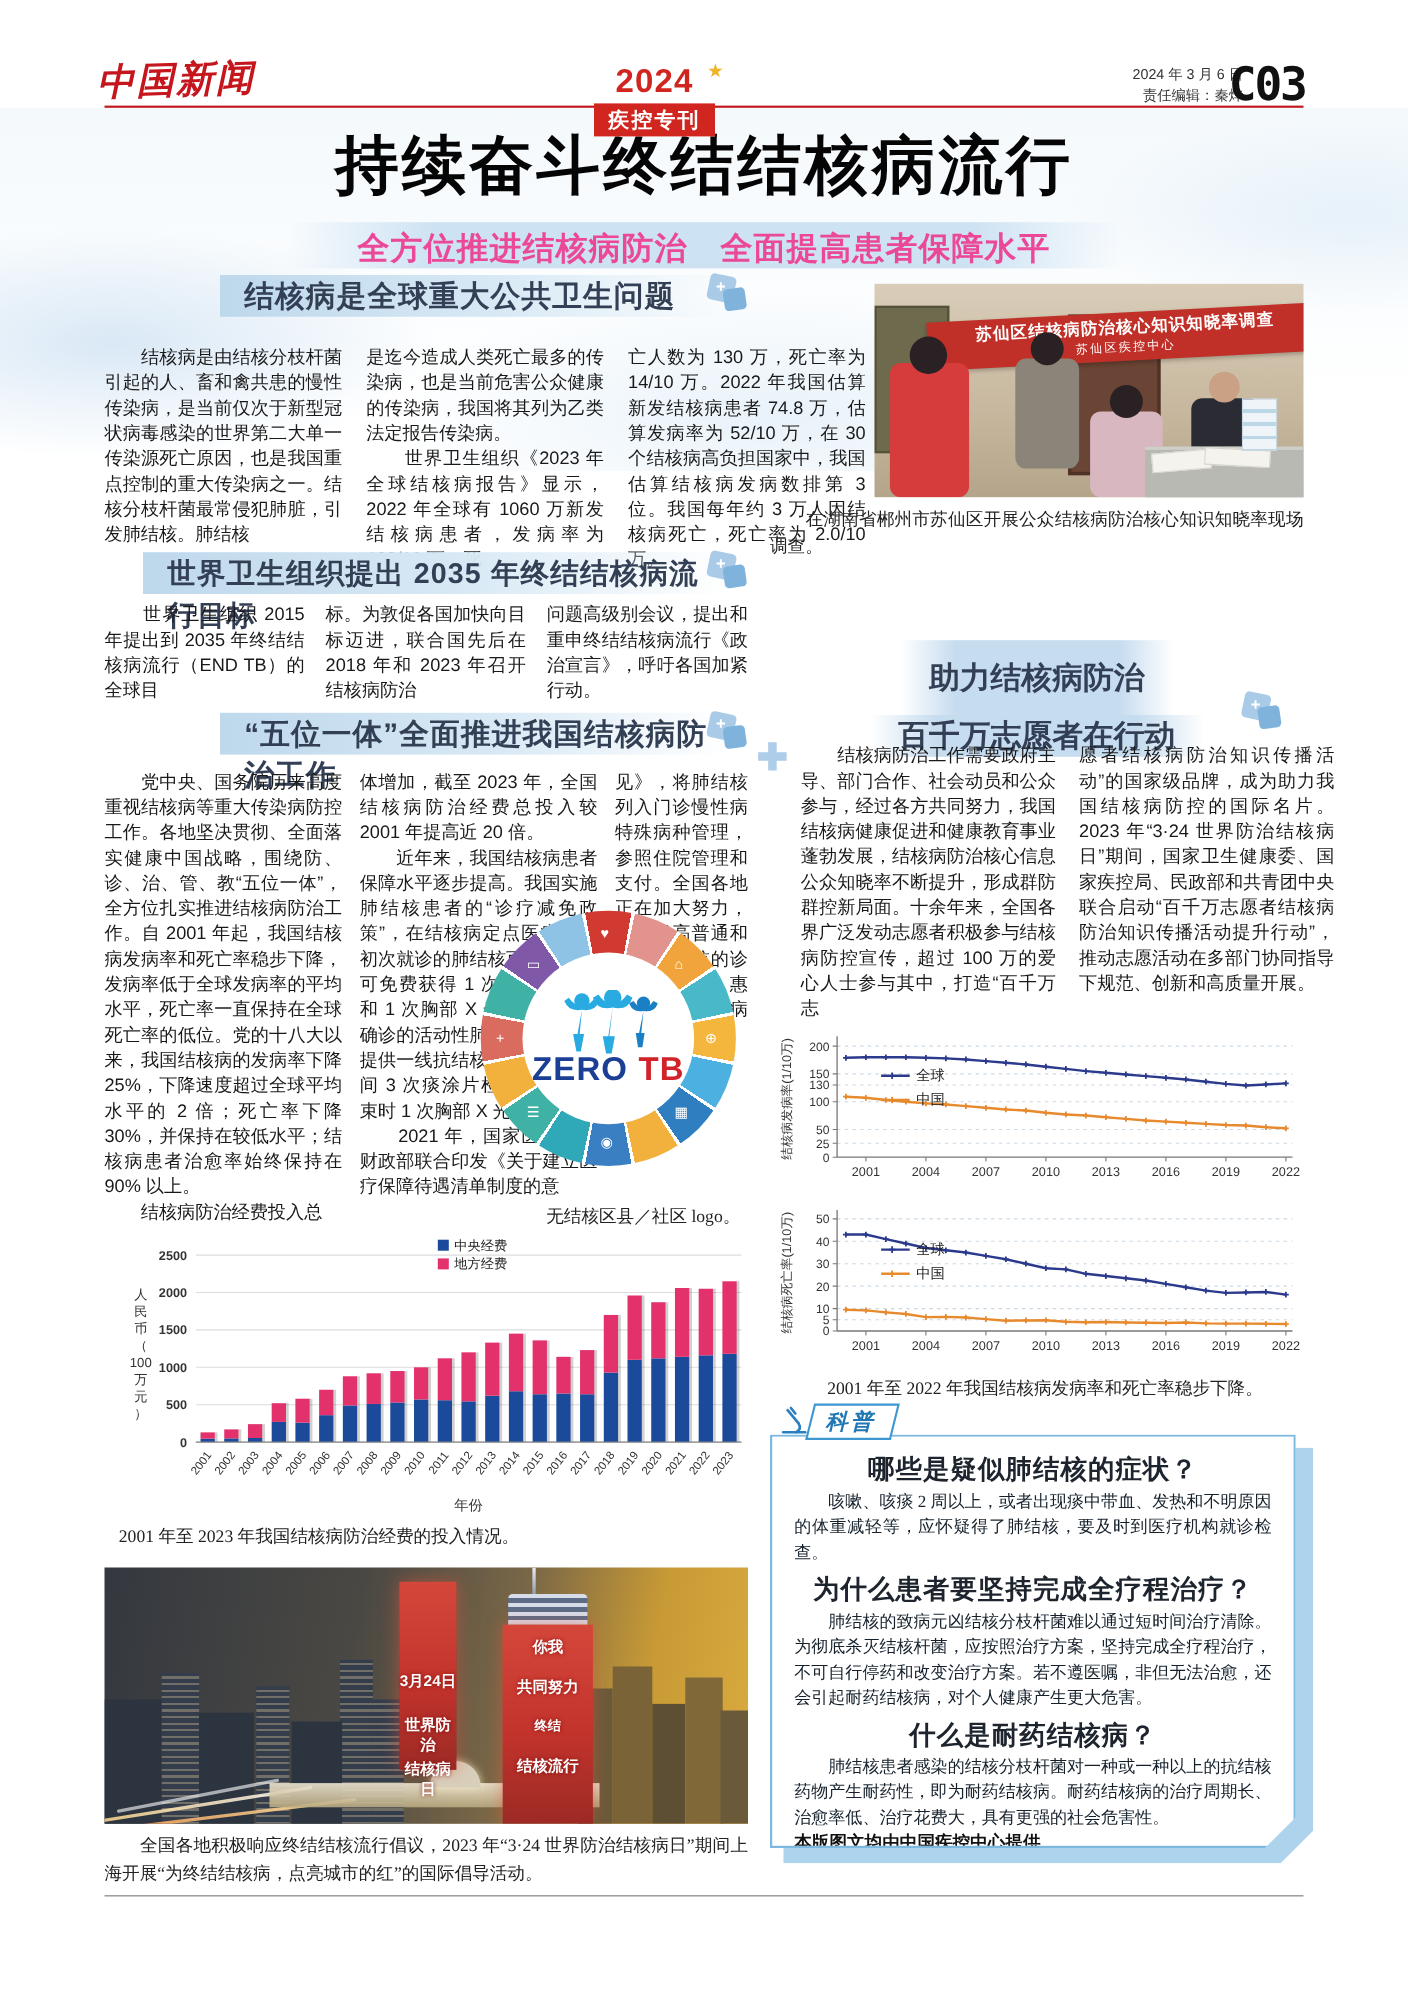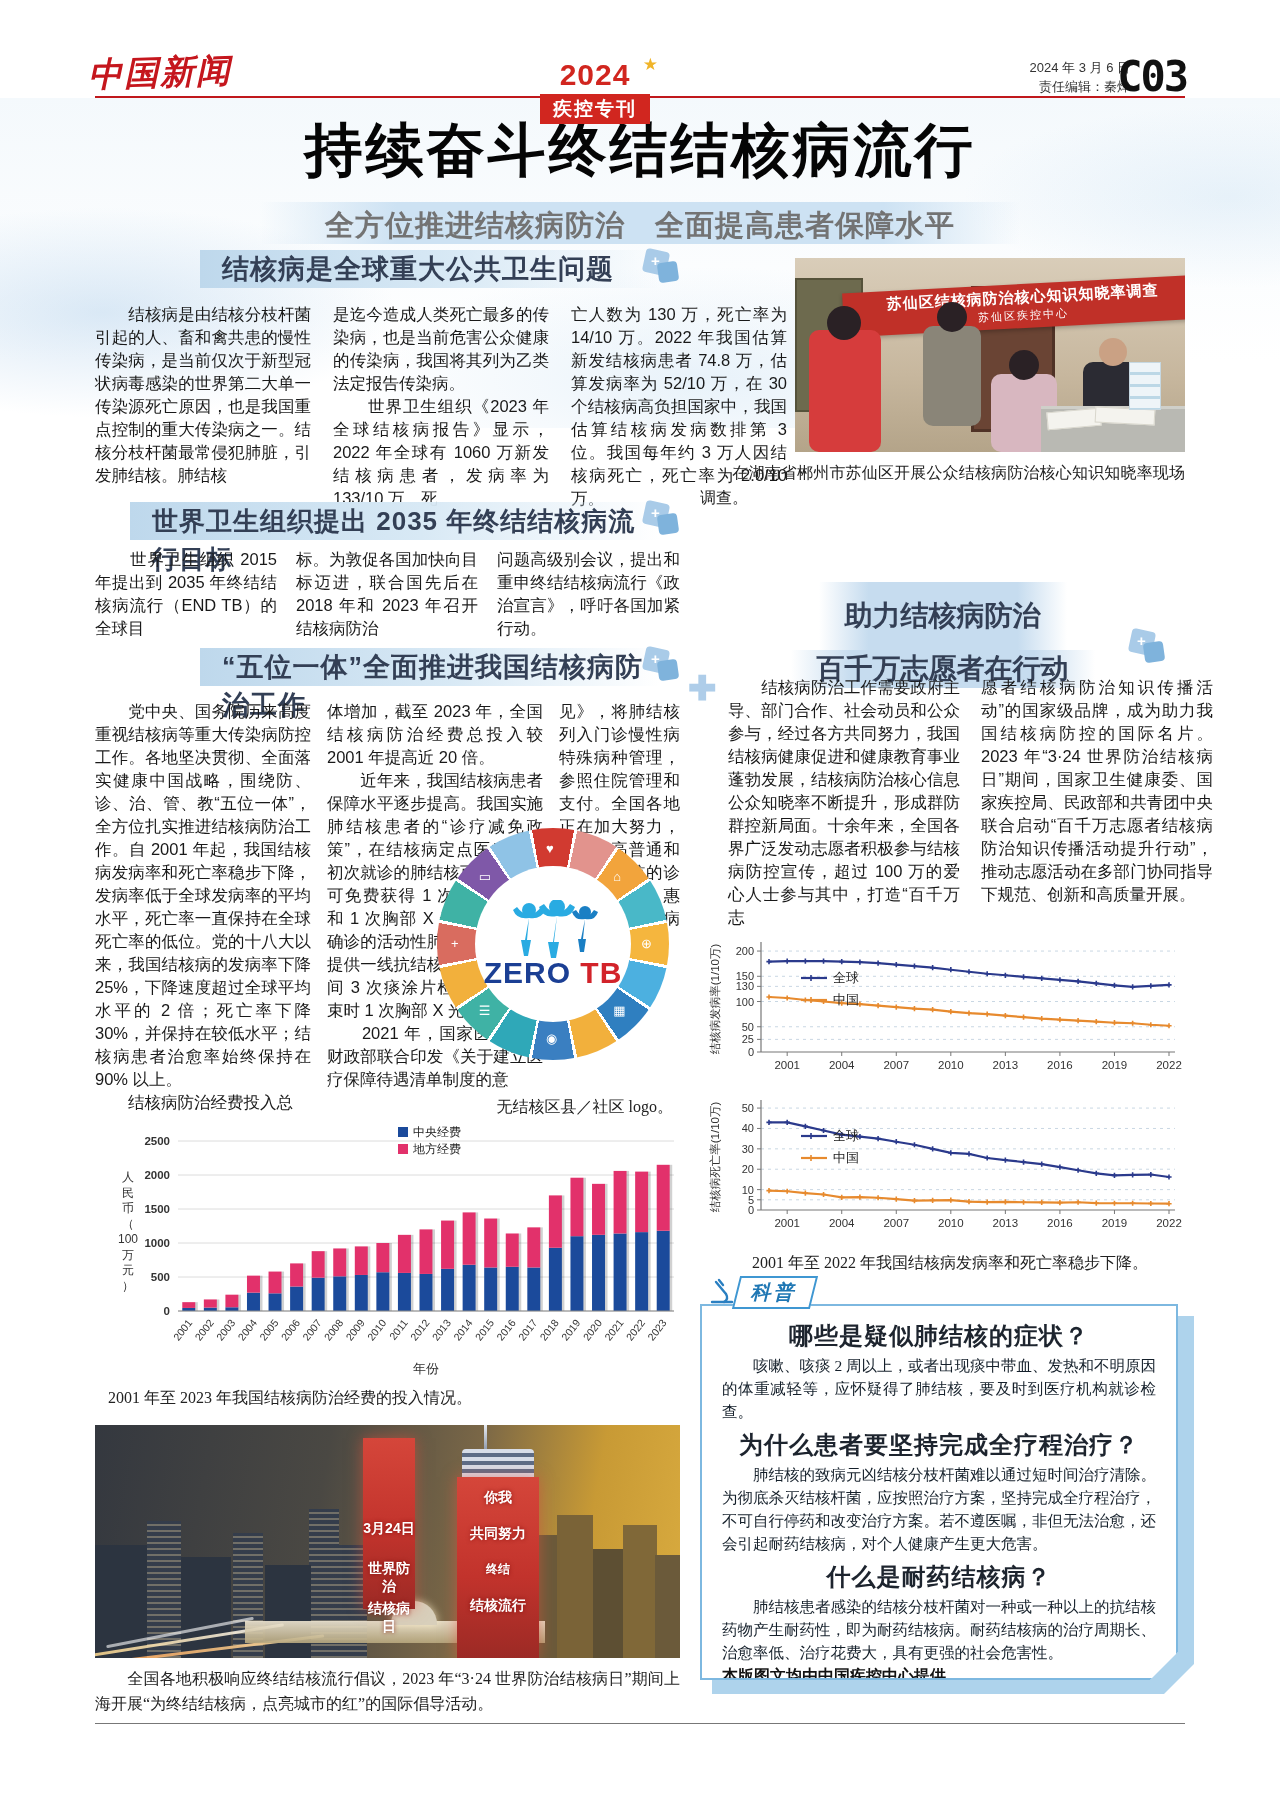--- a/index.html
+++ b/index.html
@@ -23,21 +23,21 @@
     background:
       radial-gradient(420px 150px at 8% 65%, rgba(164,200,232,.40), rgba(255,255,255,0) 70%),
       radial-gradient(500px 160px at 55% 85%, rgba(190,218,240,.35), rgba(255,255,255,0) 70%),
       radial-gradient(380px 130px at 96% 30%, rgba(190,218,240,.30), rgba(255,255,255,0) 70%),
       linear-gradient(180deg, rgba(235,244,250,.55), rgba(255,255,255,0) 80%);}
   .main-title{left:95px;top:112px;width:1090px;text-align:center;font-size:58px;font-weight:900;
               color:#050505;letter-spacing:3px;z-index:2;}
   .sub-band{left:260px;top:202px;width:760px;height:42px;
             background:linear-gradient(90deg,rgba(205,226,243,0),#cde2f3 18%,#cde2f3 82%,rgba(205,226,243,0));}
   .sub-title{left:95px;top:206px;width:1090px;text-align:center;font-size:29px;font-weight:600;
-             color:#737373;letter-spacing:1px;z-index:2;}
+             color:#ec4899;letter-spacing:1px;z-index:2;}
   
   .sechead{height:38px;line-height:38px;font-size:27px;font-weight:600;color:#333f55;
            padding-left:22px;letter-spacing:1px;
            background:linear-gradient(90deg,#bed8ec 0%,#d8e9f5 55%,rgba(255,255,255,0) 100%);}
   .puzzle{width:40px;height:40px;}
   .puzzle .p1,.puzzle .p2{position:absolute;border-radius:4px;}
   .puzzle .p1{left:2px;top:2px;width:24px;height:24px;background:#a9cbe8;transform:rotate(12deg);}
   .puzzle .p2{left:16px;top:14px;width:20px;height:20px;background:#7fb3dc;transform:rotate(-8deg);}
   .puzzle .plus{position:absolute;color:#fff;font-weight:700;font-size:15px;left:9px;top:4px;}
   
@@ -127,21 +127,21 @@
   <div class="abs sub-band"></div>
   <div class="abs sub-title">全方位推进结核病防治　全面提高患者保障水平</div>
 
   <div class="abs sechead" style="left:200px;top:250px;width:438px;">结核病是全球重大公共卫生问题</div>
   <div class="abs puzzle" style="left:642px;top:248px;">
     <span class="p1"></span>
       <span class="p2"></span>
       <span class="plus">+</span>
     </div>
 
-  <div class="abs cols" style="left:95px;top:303px;width:692px;">
+  <div class="abs cols" style="left:95px;top:314px;width:692px;">
     <div class="coltxt" style="width:216px;margin-right:22px;">　　结核病是由结核分枝杆菌引起的人、畜和禽共患的慢性传染病，是当前仅次于新型冠状病毒感染的世界第二大单一传染源死亡原因，也是我国重点控制的重大传染病之一。结核分枝杆菌最常侵犯肺脏，引发肺结核。肺结核</div>
     <div class="coltxt" style="width:216px;margin-right:22px;">是迄今造成人类死亡最多的传染病，也是当前危害公众健康的传染病，我国将其列为乙类法定报告传染病。
 　　世界卫生组织《2023 年全球结核病报告》显示，2022 年全球有 1060 万新发结核病患者，发病率为 133/10 万，死</div>
     <div class="coltxt" style="width:216px;">亡人数为 130 万，死亡率为 14/10 万。2022 年我国估算新发结核病患者 74.8 万，估算发病率为 52/10 万，在 30 个结核病高负担国家中，我国估算结核病发病数排第 3 位。我国每年约 3 万人因结核病死亡，死亡率为 2.0/10 万。</div>
   </div>
 
   <div class="abs photo1">
     <div class="abs ph1-cabinet"></div>
     <div class="abs ph1-door"></div>
     <div class="abs ph1-banner">

